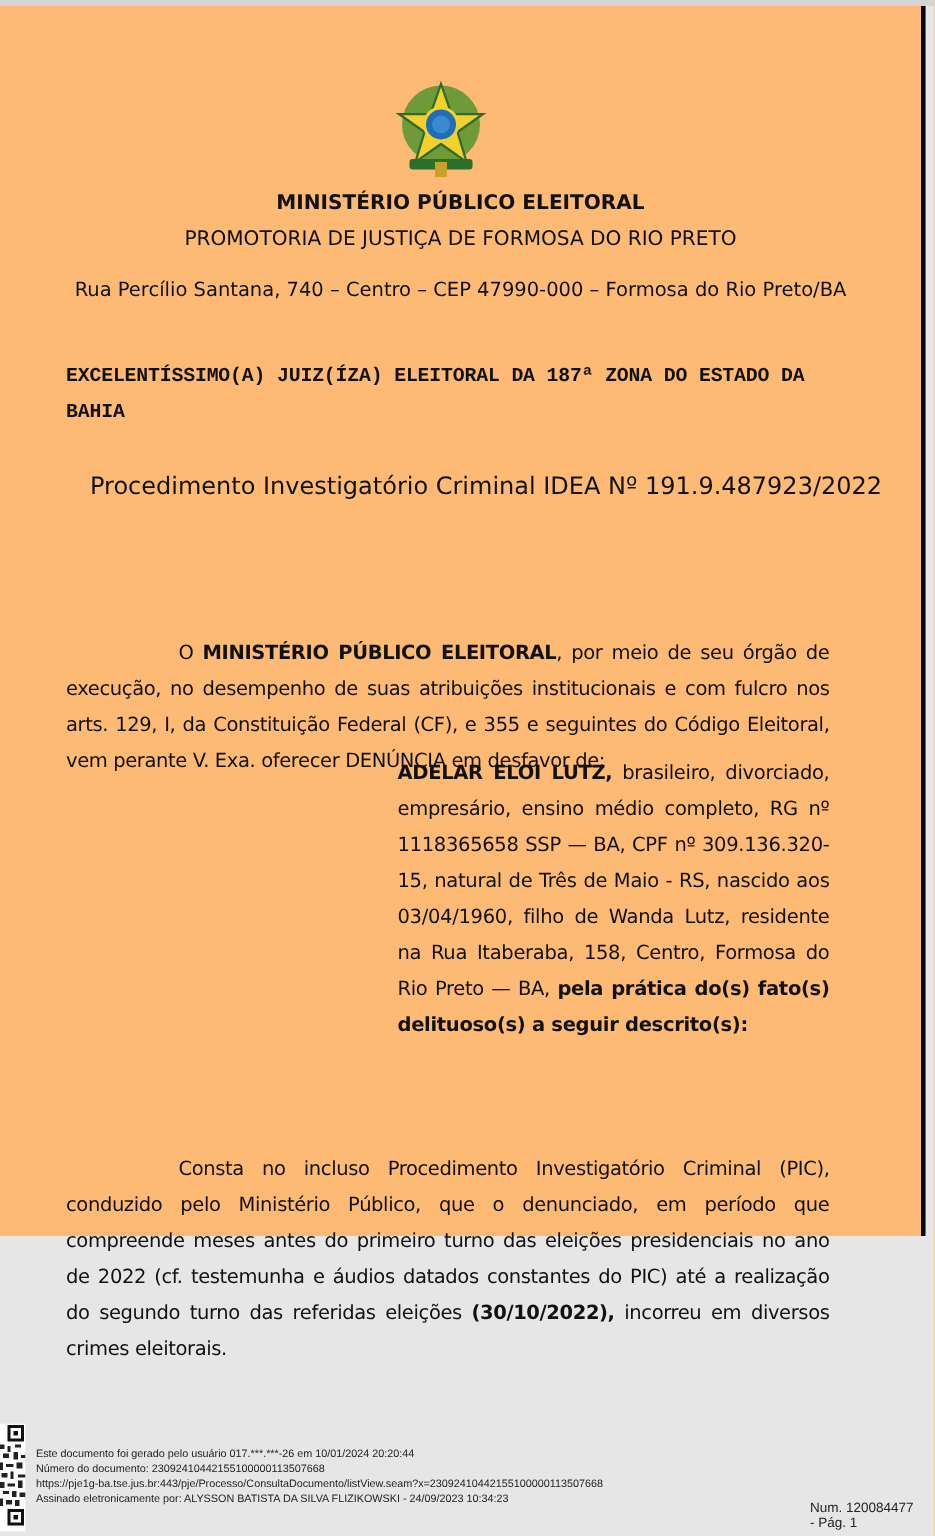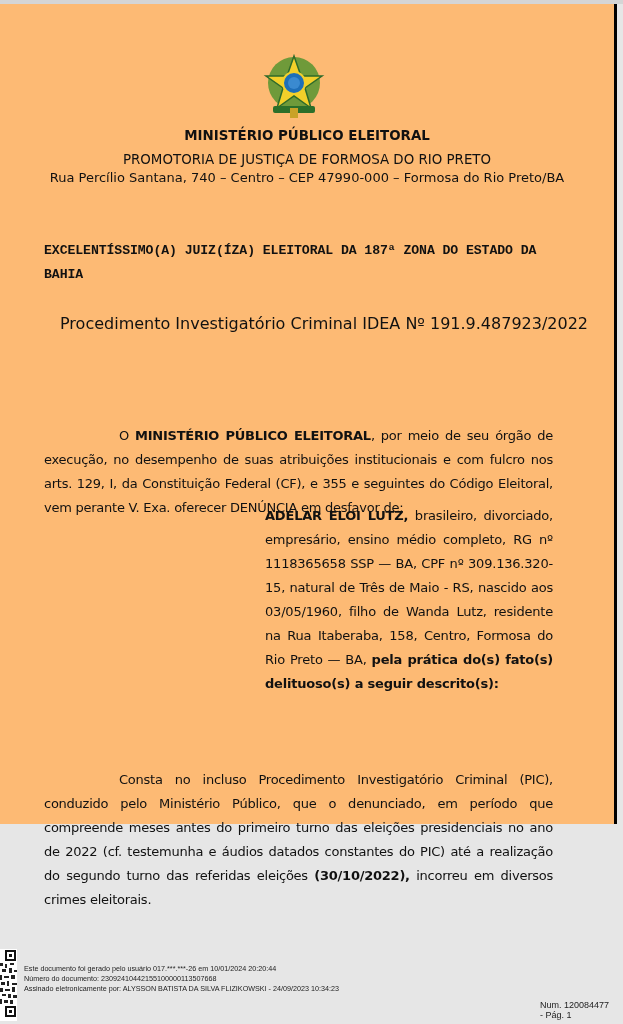--- a/index.html
+++ b/index.html
@@ -12,21 +12,21 @@
     }
     .topbar { position: absolute; left: 0; top: 0; width: 623px; height: 4px; background: #d5d5d5; }
     .page {
       position: absolute; left: 0; top: 4px; width: 614px; height: 820px;
       background: #fdba74; border-right: 3px solid #000000;
     }
     .crest { position: absolute; left: 259px; top: 46px; width: 70px; height: 72px; }
     .hdr { position: absolute; left: 0; width: 614px; text-align: center; }
     .hdr1 { top: 124px; font-weight: bold; font-size: 13.4px; }
     .hdr2 { top: 148px; font-weight: normal; font-size: 13.4px; }
-    .addr { top: 166px; font-size: 13px; }
+    .addr { top: 182px; font-size: 13px; }
     .judge { position: absolute; left: 44px; top: 235px; width: 520px; font-weight: bold; font-size: 13.2px; line-height: 24px; letter-spacing: -0.1px; font-family: Liberation Mono, monospace; }
     .proc { position: absolute; left: 60px; top: 310px; font-size: 16px; }
     .para { position: absolute; left: 44px; width: 509px; font-size: 13px; line-height: 24px; text-align: justify; letter-spacing: -0.25px; margin-top: 44px; }
     .p1 { top: 376px; }
     .p2 { top: 720px; }
     .indent { display: inline-block; width: 75px; }
     .accused { position: absolute; left: 265px; top: 500px; width: 288px; font-size: 13px; line-height: 24px; text-align: justify; letter-spacing: -0.2px; }
     b { font-weight: bold; }
     .footer { position: absolute; left: 24px; top: 960px; font-family: "Liberation Sans", sans-serif; font-size: 7.2px; line-height: 10px; color: #222; }
     .qr { position: absolute; left: 0; top: 945px; width: 17px; height: 72px; }
@@ -54,21 +54,21 @@
 
   <div class="judge">EXCELENTÍSSIMO(A) JUIZ(ÍZA) ELEITORAL DA 187ª ZONA DO ESTADO DA BAHIA</div>
 
   <div class="proc">Procedimento Investigatório Criminal IDEA Nº 191.9.487923/2022</div>
 
   <div class="para p1">
     <span class="indent"></span><span>O </span><b>MINISTÉRIO PÚBLICO ELEITORAL</b><span>, por meio de seu órgão de execução, no desempenho de suas atribuições institucionais e com fulcro nos arts. 129, I, da Constituição Federal (CF), e 355 e seguintes do Código Eleitoral, vem perante V. Exa. oferecer DENÚNCIA em desfavor de:</span>
   </div>
 
   <div class="accused">
-    <b>ADELAR ELOI LUTZ,</b><span> brasileiro, divorciado, empresário, ensino médio completo, RG nº 1118365658 SSP — BA, CPF nº 309.136.320-15, natural de Três de Maio - RS, nascido aos 03/05/1960, filho de Wanda Lutz, residente na Rua Itaberaba, 158, Centro, Formosa do Rio Preto — BA, </span><b>pela prática do(s) fato(s) delituoso(s) a seguir descrito(s):</b>
+    <b>ADELAR ELOI LUTZ,</b><span> brasileiro, divorciado, empresário, ensino médio completo, RG nº 1118365658 SSP — BA, CPF nº 309.136.320-15, natural de Três de Maio - RS, nascido aos 03/04/1960, filho de Wanda Lutz, residente na Rua Itaberaba, 158, Centro, Formosa do Rio Preto — BA, </span><b>pela prática do(s) fato(s) delituoso(s) a seguir descrito(s):</b>
   </div>
 
   <div class="para p2">
     <span class="indent"></span><span>Consta no incluso Procedimento Investigatório Criminal (PIC), conduzido pelo Ministério Público, que o denunciado, em período que compreende meses antes do primeiro turno das eleições presidenciais no ano de 2022 (cf. testemunha e áudios datados constantes do PIC) até a realização do segundo turno das referidas eleições </span><b>(30/10/2022),</b><span> incorreu em diversos crimes eleitorais.</span>
   </div>
 
   <svg class="qr" viewBox="0 0 17 72">
     <rect x="0" y="0" width="17" height="72" fill="#fff"></rect>
     <rect x="6" y="2" width="9" height="9" fill="none" stroke="#111" stroke-width="2"></rect>
     <rect x="9" y="5" width="3" height="3" fill="#111"></rect>
@@ -95,17 +95,18 @@
         <rect x="13" y="46" width="4" height="3"></rect>
       <rect x="0" y="50" width="2" height="5"></rect>
         <rect x="4" y="51" width="4" height="3"></rect>
         <rect x="10" y="51" width="3" height="4"></rect>
     </g>
   </svg>
 
   <div class="footer">
     <div>Este documento foi gerado pelo usuário 017.***.***-26 em 10/01/2024 20:20:44</div>
     <div>Número do documento: 23092410442155100000113507668</div>
+    <div>https://pje1g-ba.tse.jus.br:443/pje/Processo/ConsultaDocumento/listView.seam?x=23092410442155100000113507668</div>
     <div>Assinado eletronicamente por: ALYSSON BATISTA DA SILVA FLIZIKOWSKI - 24/09/2023 10:34:23</div>
   </div>
 
   <div class="pagenum">Num. 120084477 - Pág. 1</div>
 </div>
 
 </body></html>

